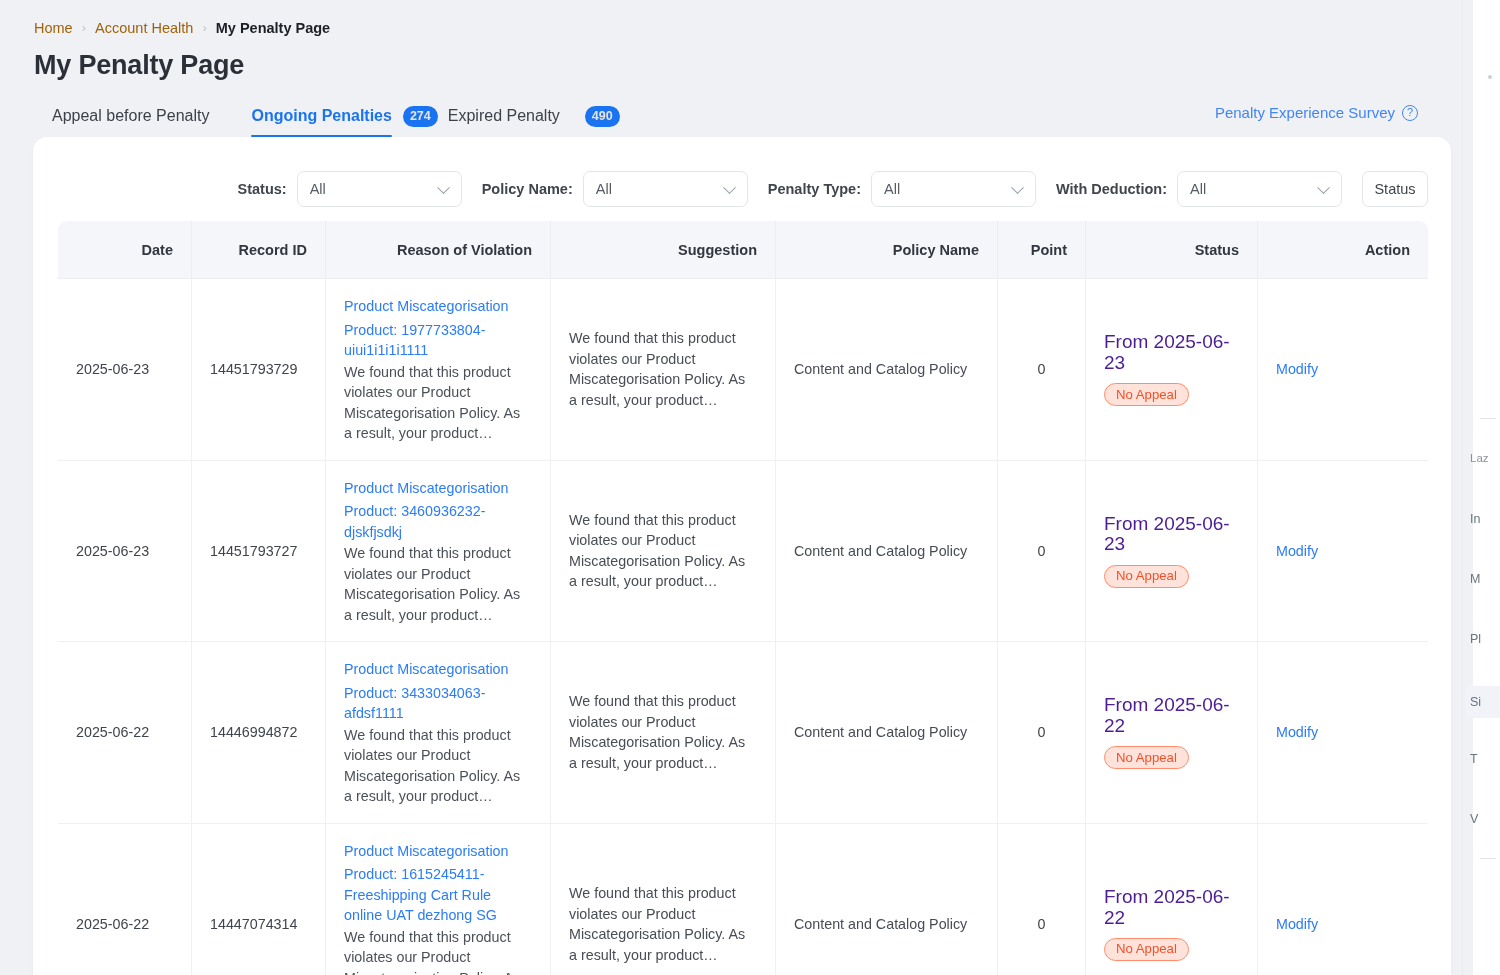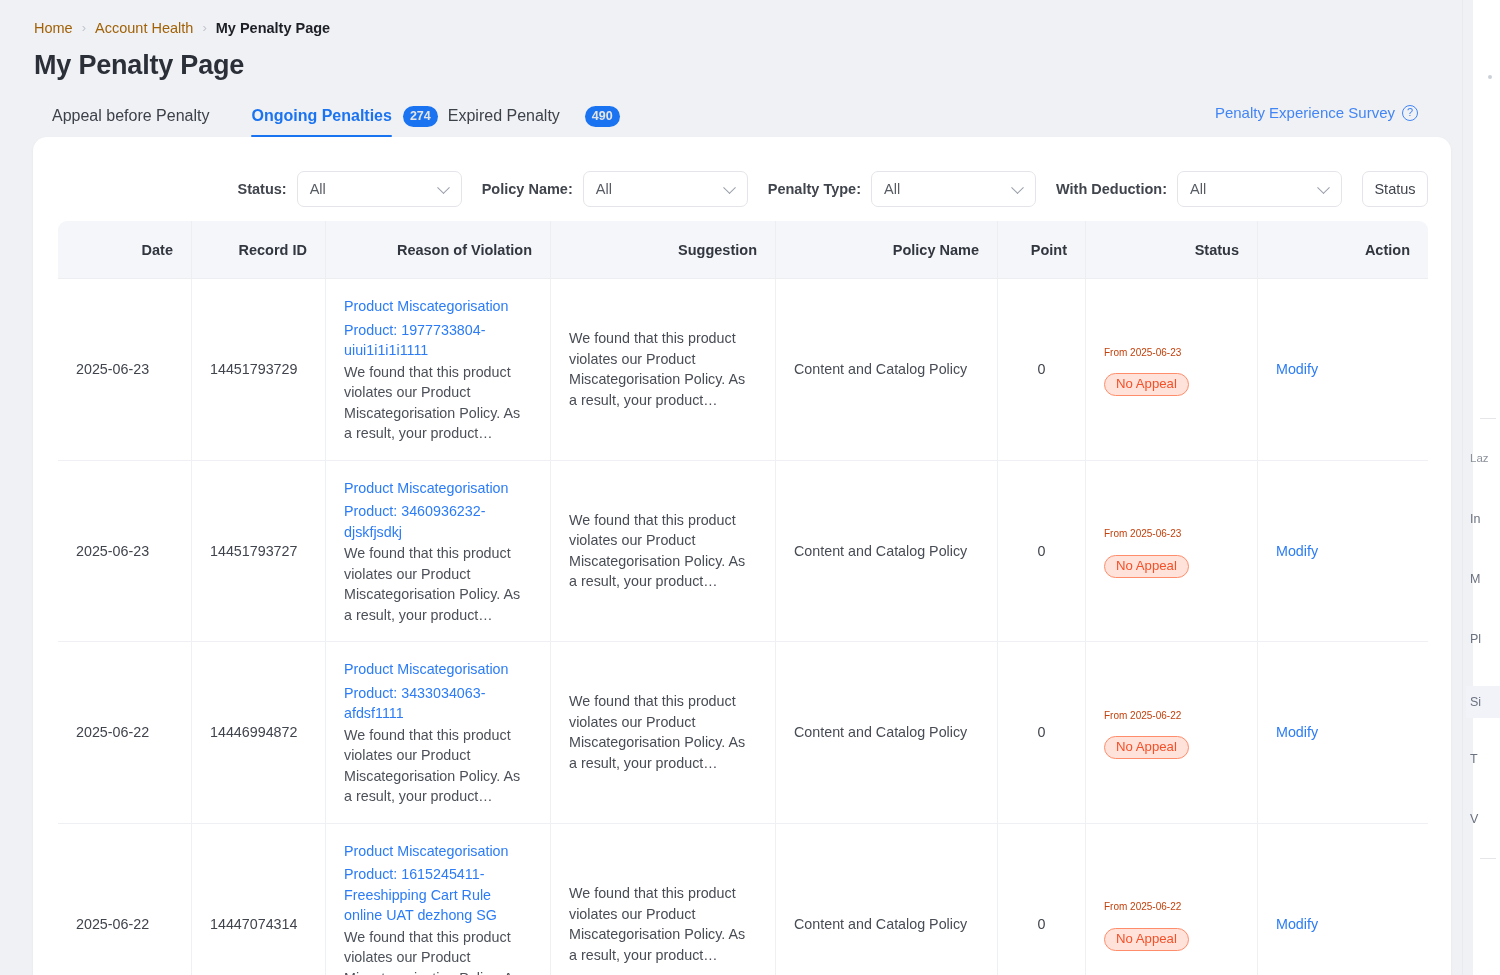--- a/index.html
+++ b/index.html
@@ -256,22 +256,22 @@
     word-break: break-word;
     margin-bottom: 1px;
   }
   .reason-body {
     display: block;
     color: #4c5058;
   }
 
   .status-from {
     display: block;
-    color: #c2410c;
-    font-size: 10px;
+    color: #4c1d95;
+    font-size: 19px;
     margin-bottom: 10px;
   }
   .status-badge {
     display: inline-flex;
     align-items: center; justify-content: center;
     height: 23px;
     padding: 0 11px;
     border: 1px solid #ff8d6b;
     background: #ffe3da;
     color: #f4502a;

